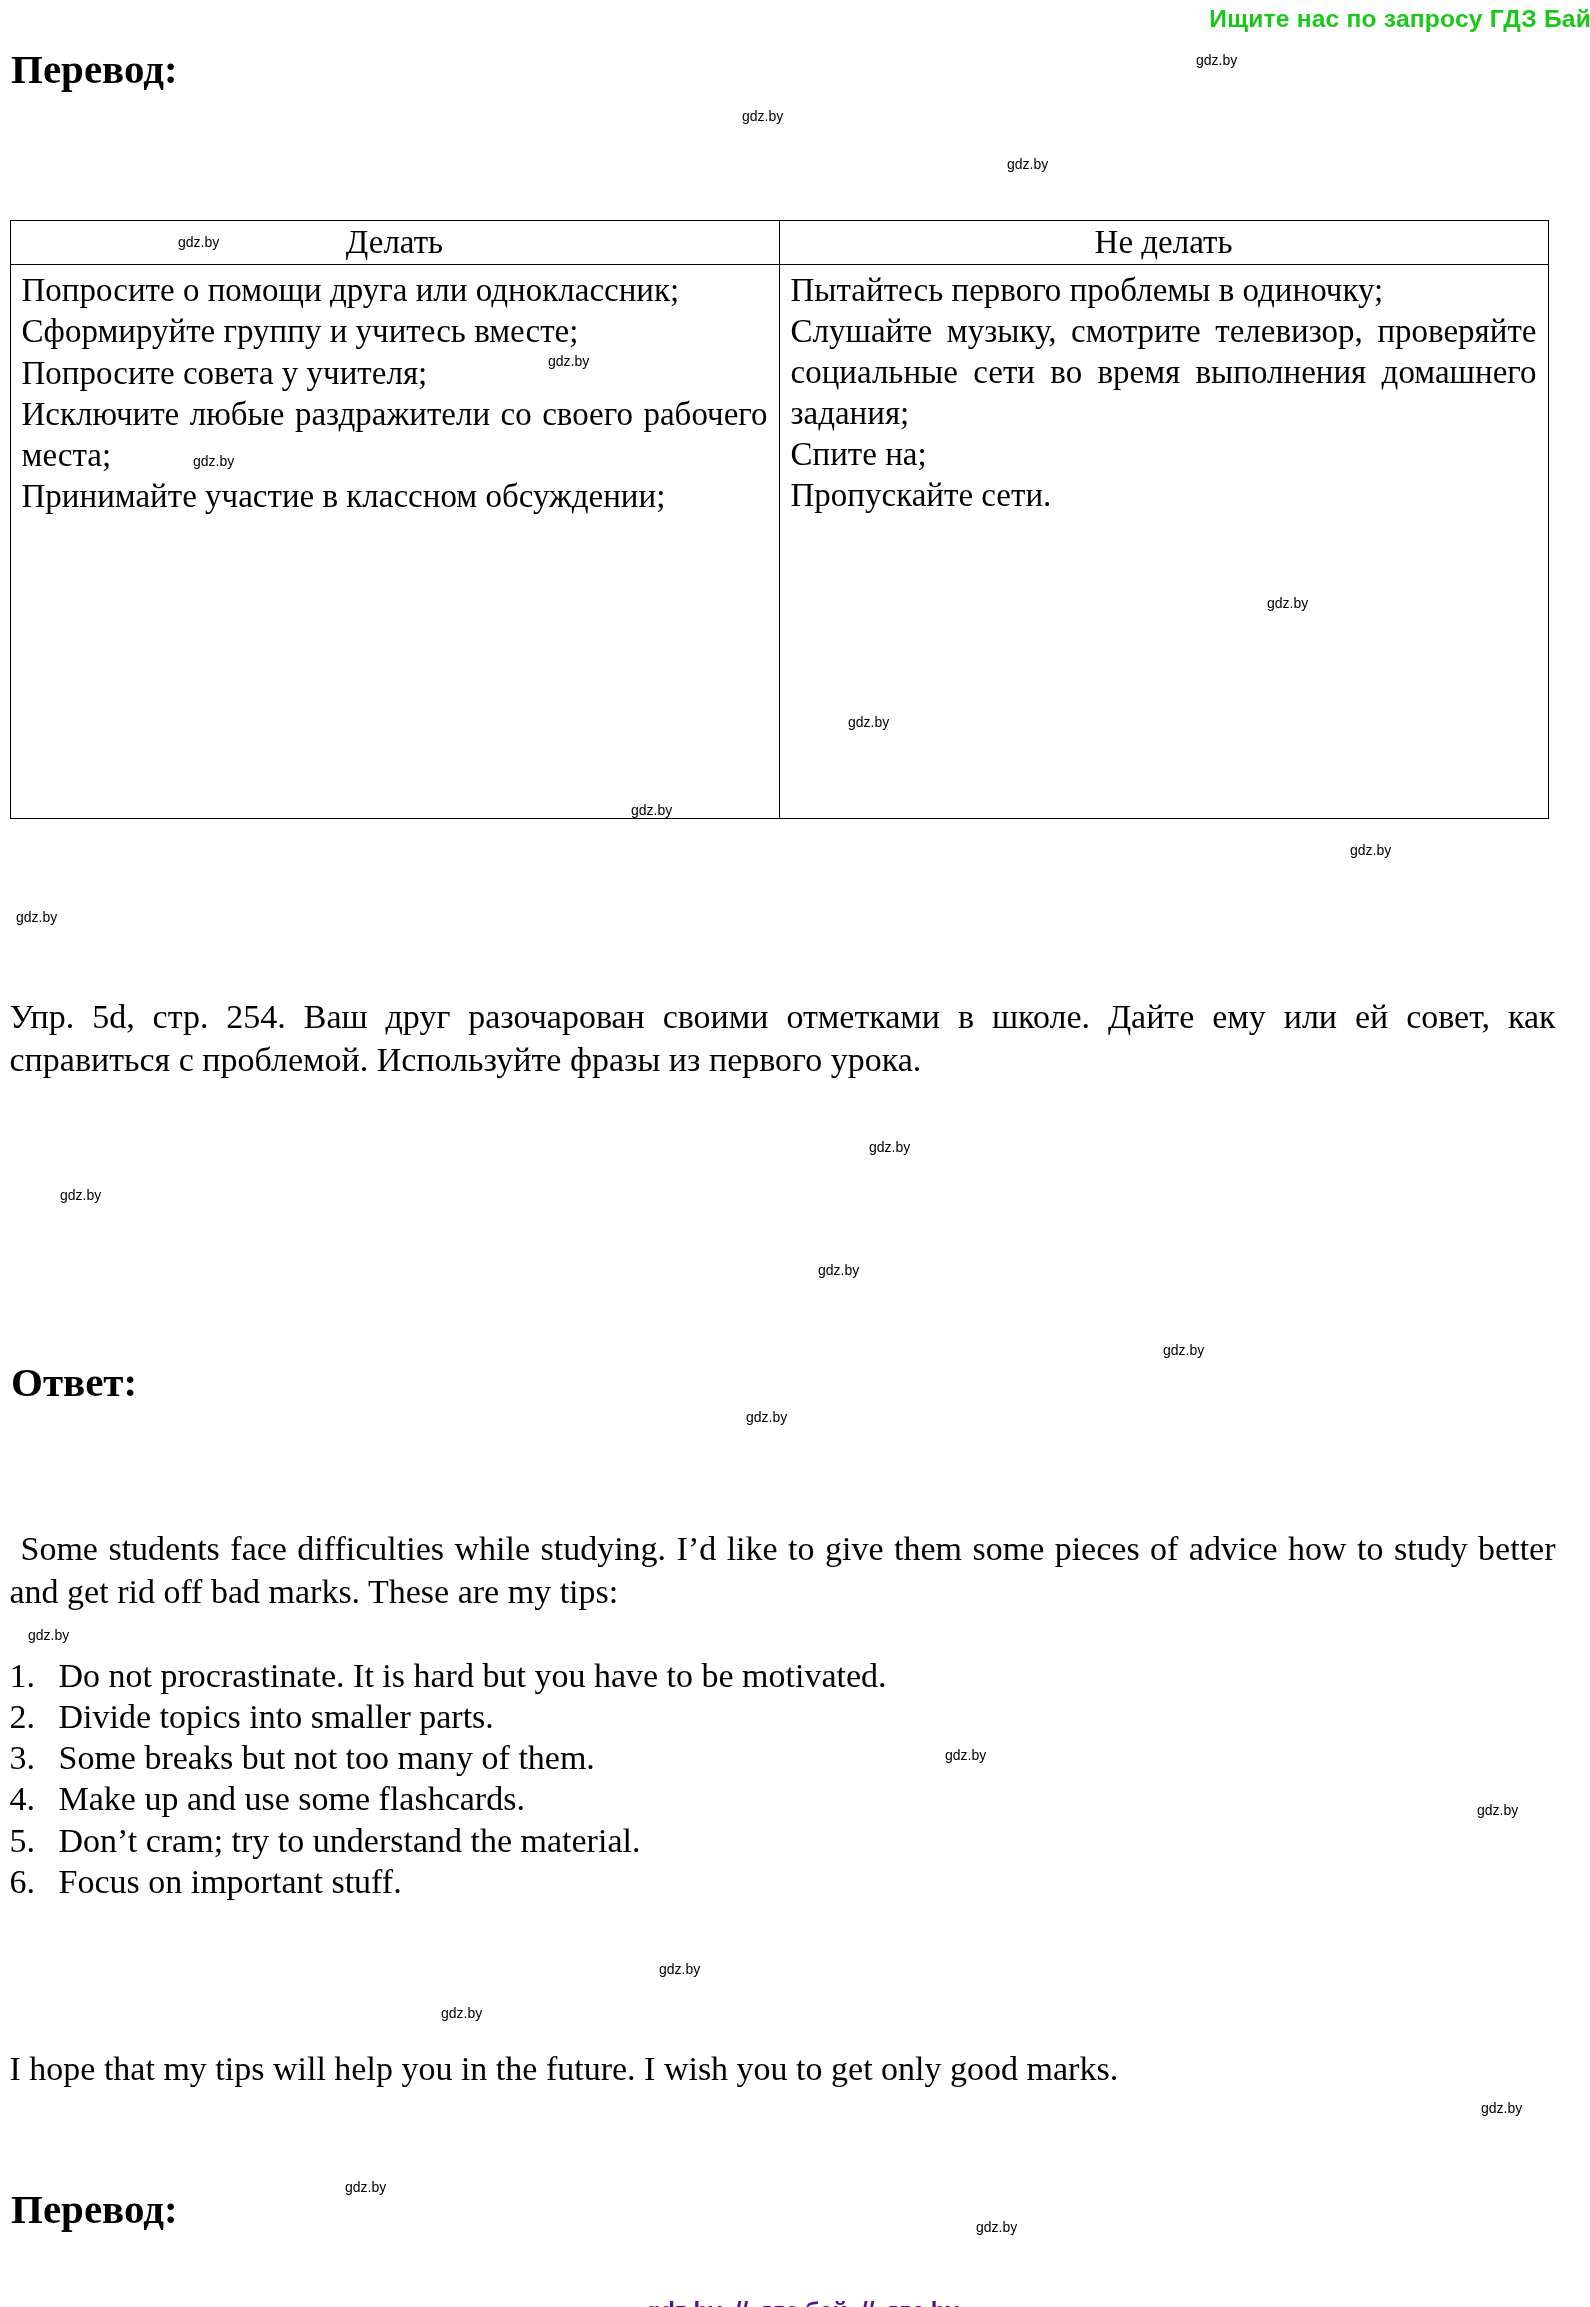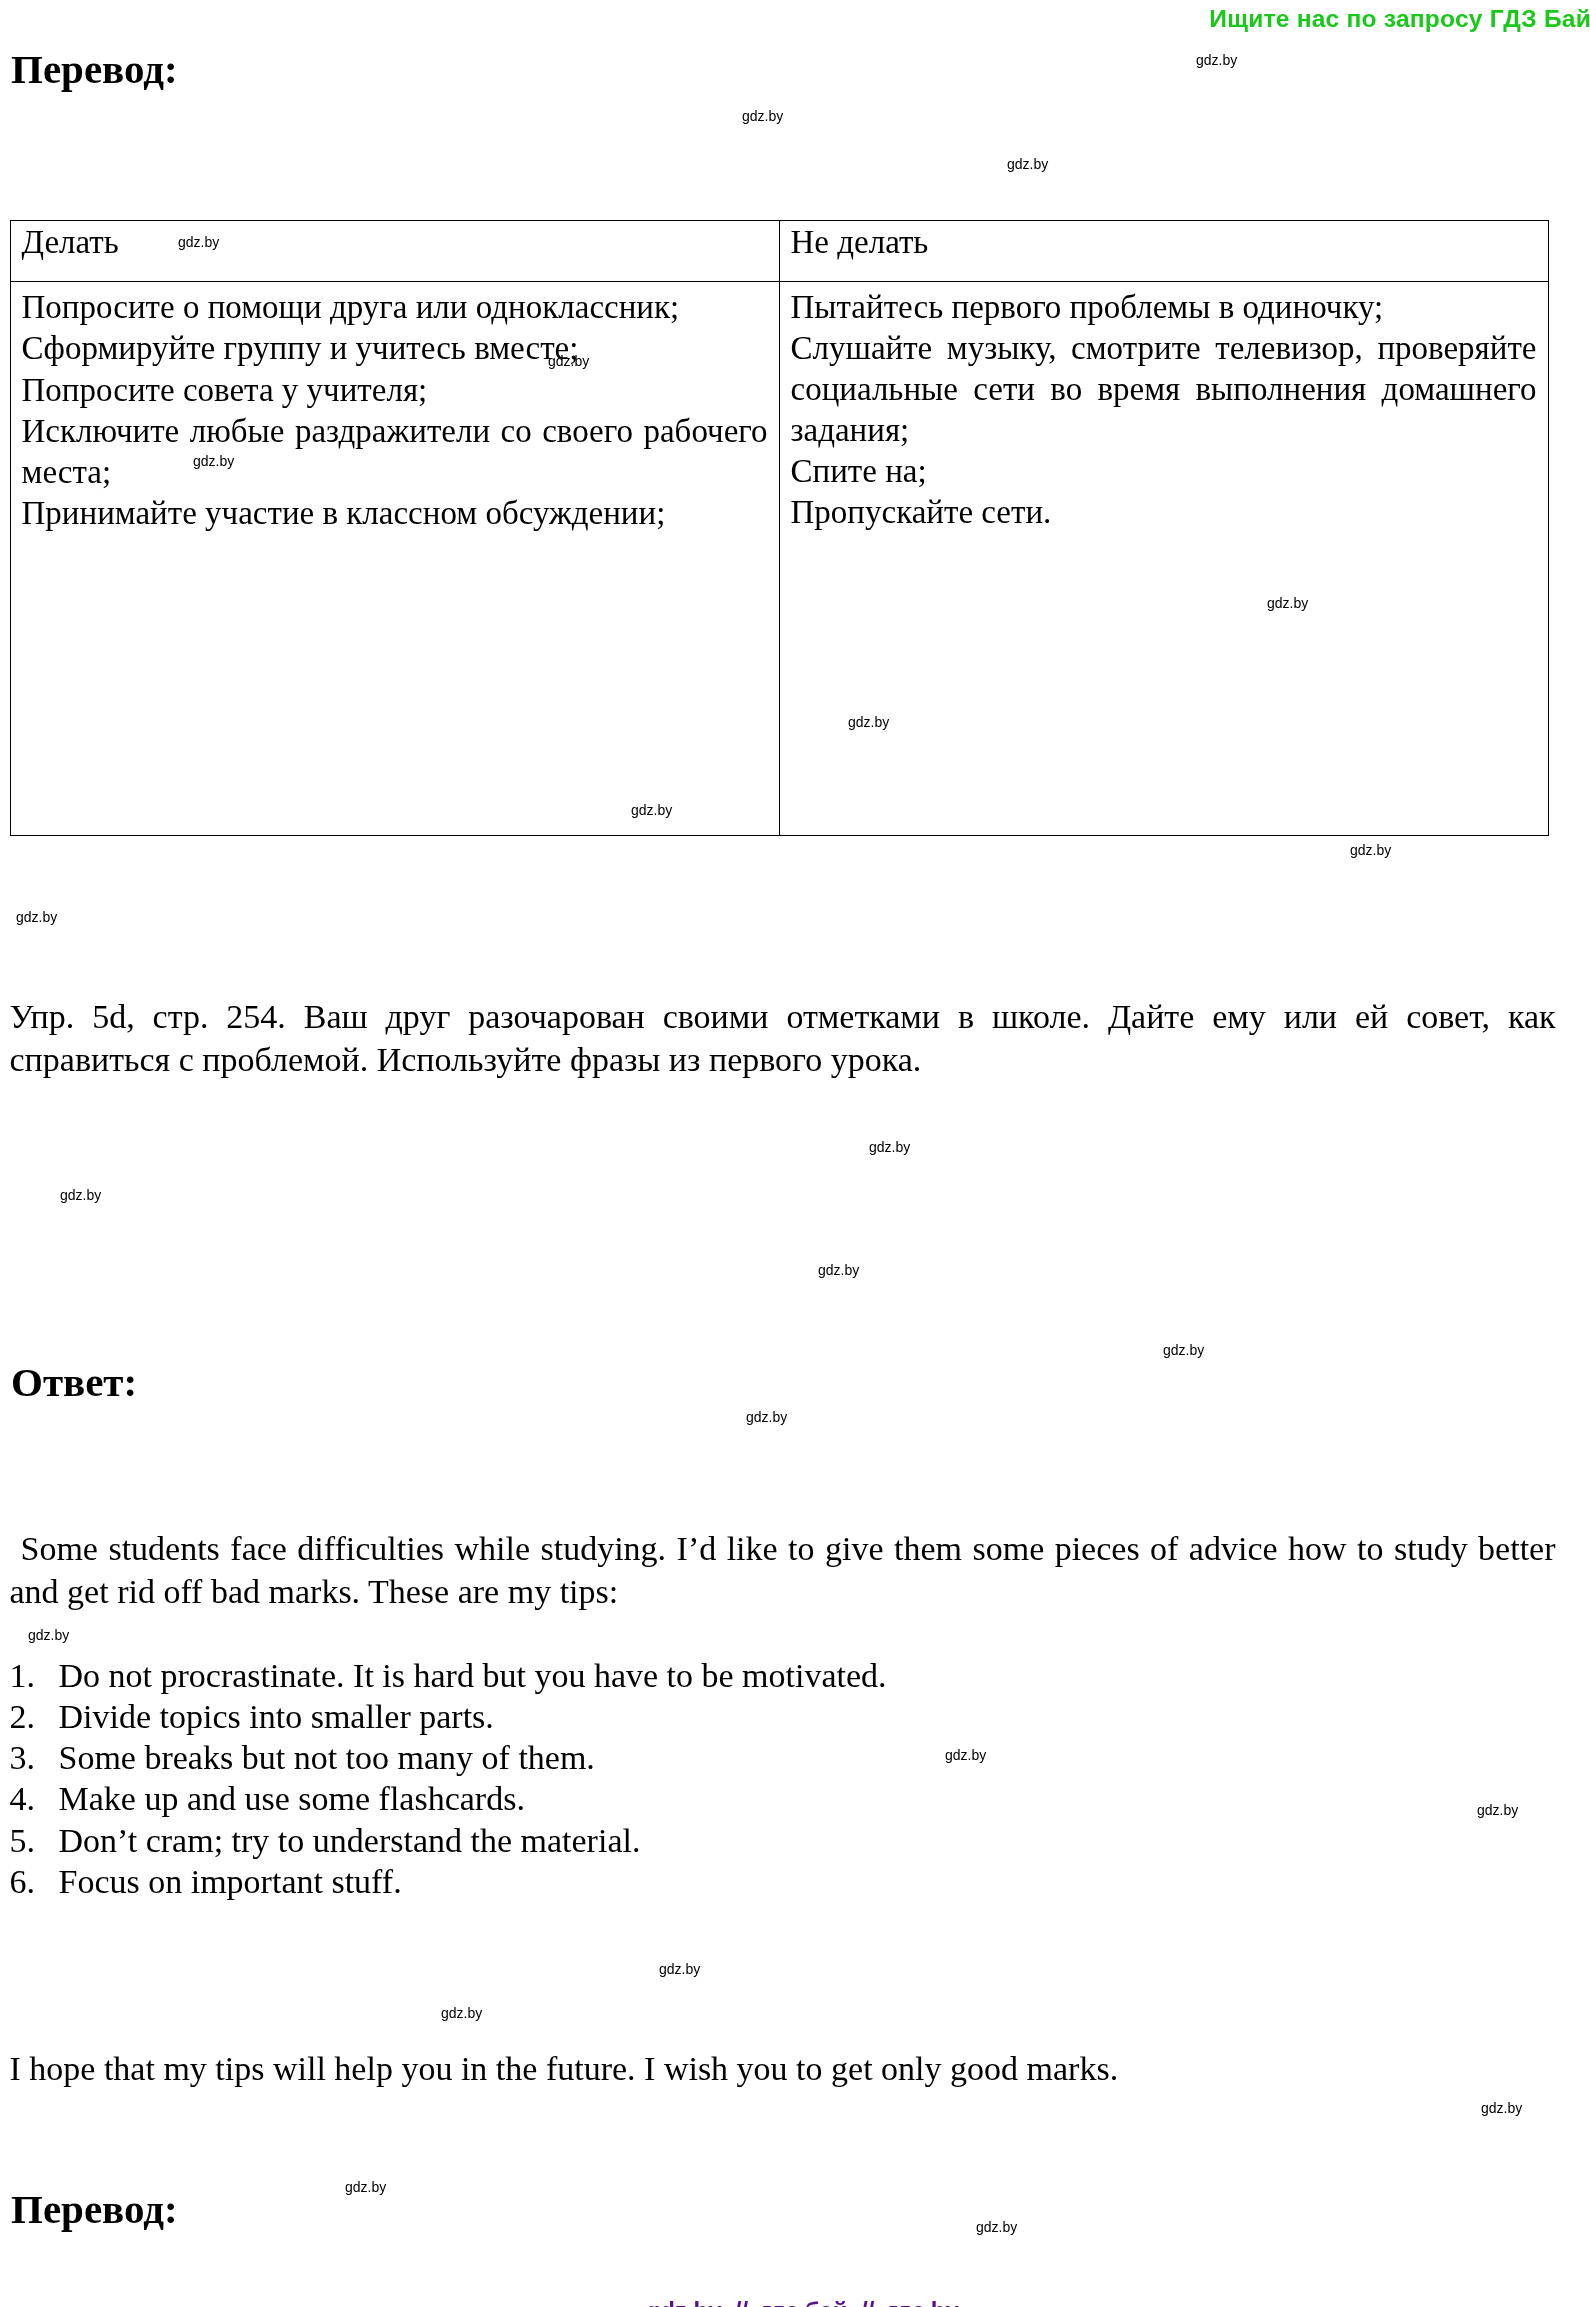--- a/index.html
+++ b/index.html
@@ -56,21 +56,22 @@
     vertical-align: top;
     padding: 3.2px 11px 8px 11px;
     font-size: 33px;
     line-height: 1.23;
   }
   .dodont-table td.col-left  { width: 50%; }
   .dodont-table td.col-right { width: 50%; margin-left: 48px; }
   .dodont-table tr.head-row td {
     border-bottom: 1.6px solid #000;
     height: 40px;
-    padding-bottom: 17px;
+    padding-bottom: 0;
+    text-align: center;
   }
   .dodont-table tr.body-row td {
     height: 540px;
     padding-top: 4.8px;
   }
   .cell-head {
     font-size: 33px;
     line-height: 1.1;
     white-space: nowrap;
   }

